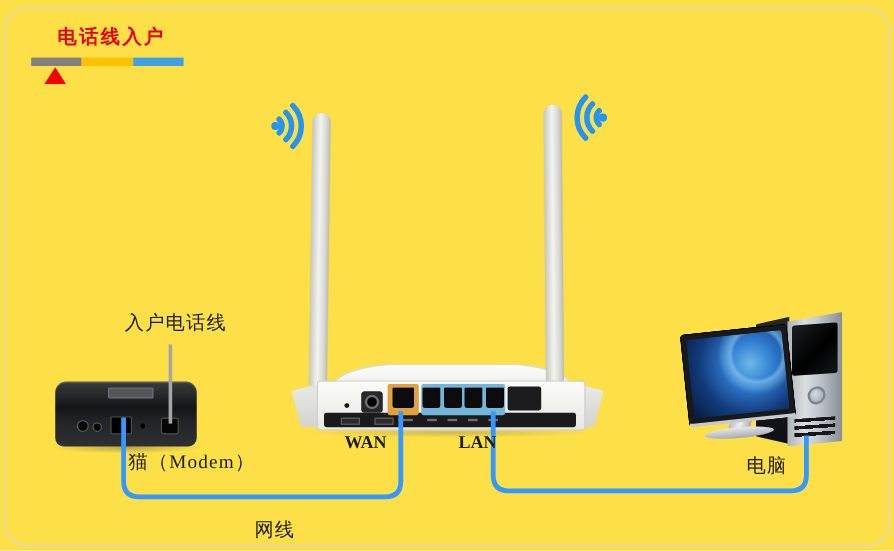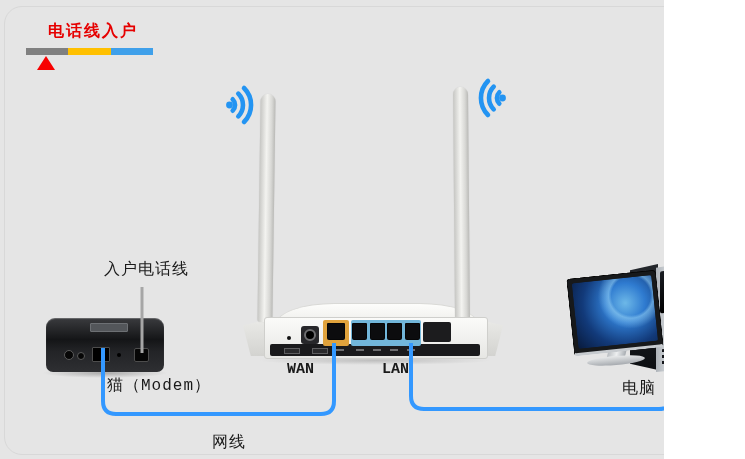--- a/index.html
+++ b/index.html
@@ -1,18 +1,18 @@
 <!DOCTYPE html>
 <html><head>
 <meta charset="utf-8">
 <style>
   html,body{margin:0;padding:0;background:#fff;}
   #scene{
-    position:relative;width:664px;height:459px;background:#e5e5e5;overflow:hidden;
-    font-family:Liberation Mono, monospace;
+    position:relative;width:745px;height:459px;background:#fde047;overflow:hidden;
+    font-family:Liberation Serif, serif;
   }
   .abs{position:absolute;}
   
   #frame{
     left:4px;top:6px;width:735px;height:447px;
     border:1px solid #d8d8d8;border-radius:18px;
   }
 
   
   #legend-title{left:48px;top:21px;font-size:16px;font-weight:bold;letter-spacing:2px;}

